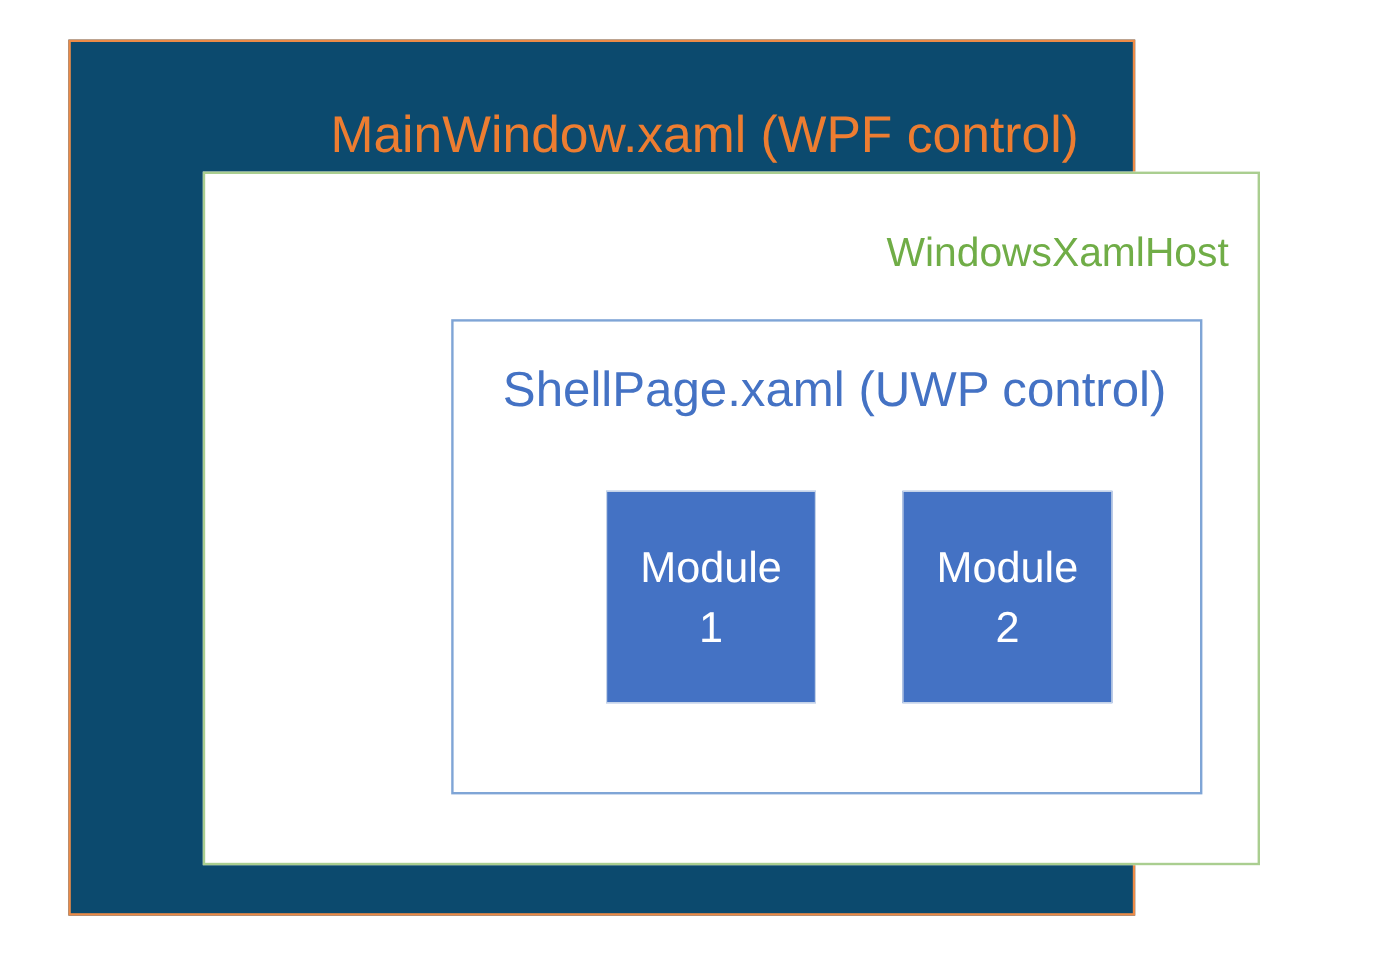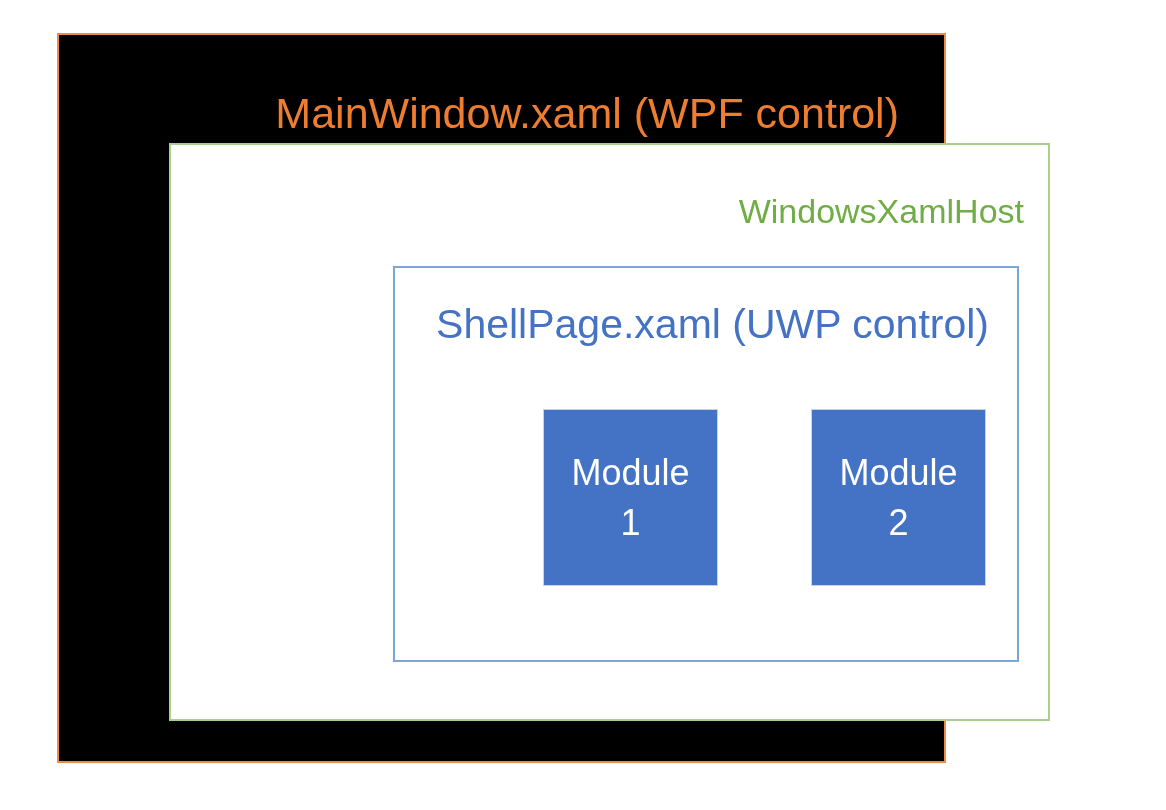--- a/index.html
+++ b/index.html
@@ -25,39 +25,39 @@
 
   
   .wpf-box {
     position: absolute;
     left: 57px;
     top: 33px;
     width: 889px;
     height: 730px;
     box-sizing: border-box;
     border: 2px solid #ED8B47;
-    background: #000000;
+    background: #0c4a6e;
   }
 
   
   .host-box {
     position: absolute;
     left: 110px;      
     top: 108px;       
     width: 881px;
     height: 578px;
     box-sizing: border-box;
     border: 2px solid #AACE90;
     background: #ffffff;
   }
 
   
   .uwp-box {
     position: absolute;
-    left: 222px;      
+    left: 205px;      
     top: 121px;       
     width: 626px;
     height: 396px;
     box-sizing: border-box;
     border: 2px solid #7FA5D6;
     background: #ffffff;
   }
 
   
   .box-label {
@@ -101,21 +101,20 @@
     background: #4472C4;
     border: 1px solid #C5D3E8;
     display: flex;
     flex-direction: column;
     align-items: center;
     justify-content: center;
     color: #ffffff;
     font-size: 36px;
     line-height: 50px;
     text-align: center;
-    margin-left: 21px;
   }
   .module-tile .module-name,
   .module-tile .module-index {
     display: block;
   }
 </style>
 </head>
 <body>
 
 <div id="canvas">

